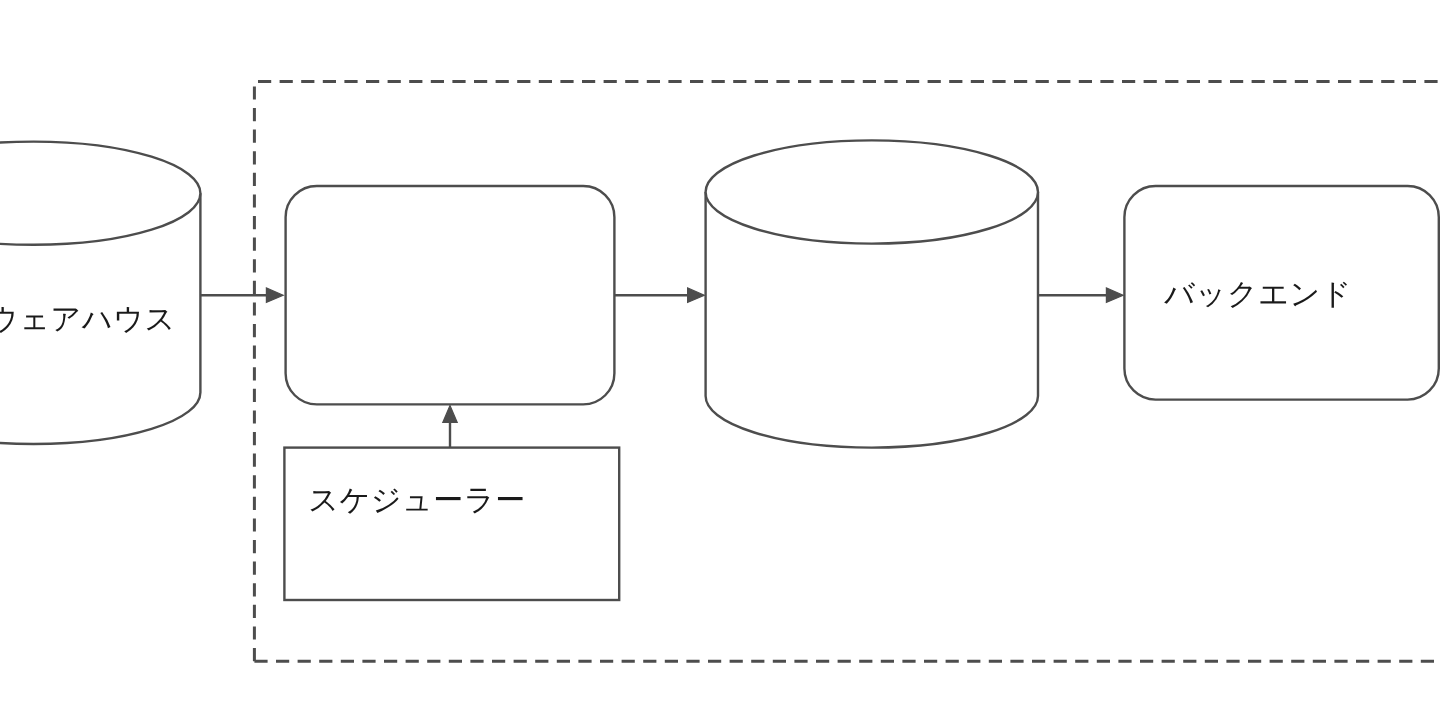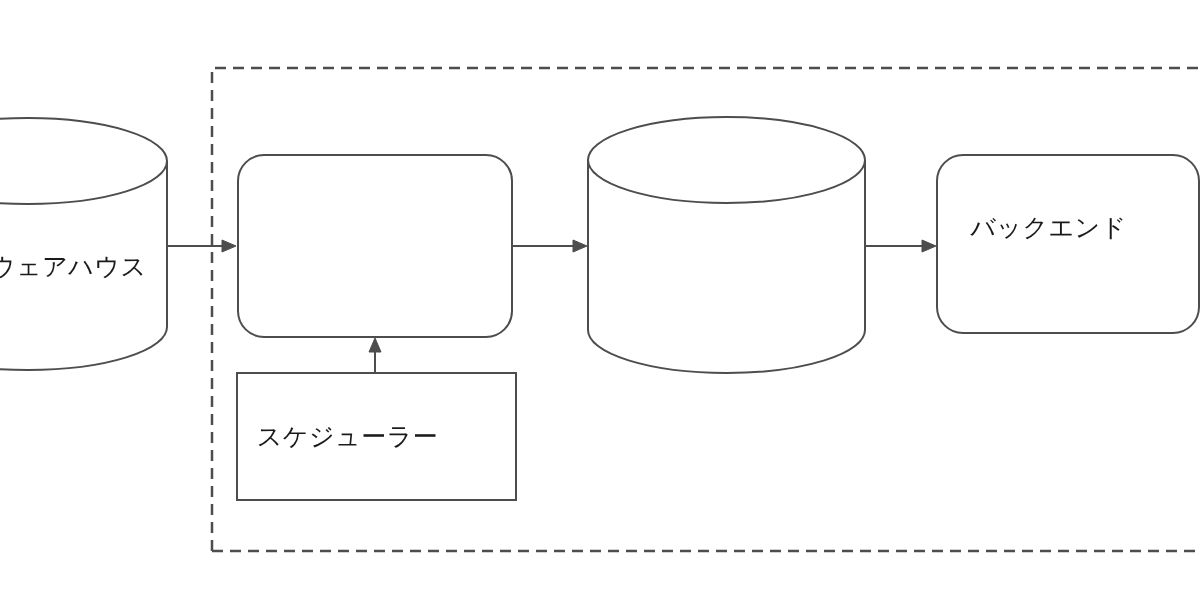--- a/index.html
+++ b/index.html
@@ -26,22 +26,22 @@
     align-items: center;
     justify-content: center;
     font-size: 25px;
     color: #1a1a1a;
     white-space: nowrap;
     letter-spacing: 0.5px;
     pointer-events: none;
   }
   .label-batch     { left: 238px; top: 155px; width: 274px; height: 182px; }
   .label-storage   { left: 588px; top: 162px; width: 277px; height: 205px; }
-  .label-backend   { left: 937px; top: 138px; width: 223px; height: 178px; }
-  .label-scheduler { left: 237px; top: 373px; width: 221px; height: 127px; }
+  .label-backend   { left: 937px; top: 155px; width: 223px; height: 178px; }
+  .label-scheduler { left: 237px; top: 353px; width: 221px; height: 127px; }
   .label-warehouse {
     left: -10px;
     top: 253px;
     height: 26px;
     display: block;
     line-height: 26px;
     text-align: left;
   }
 </style>
 </head>

